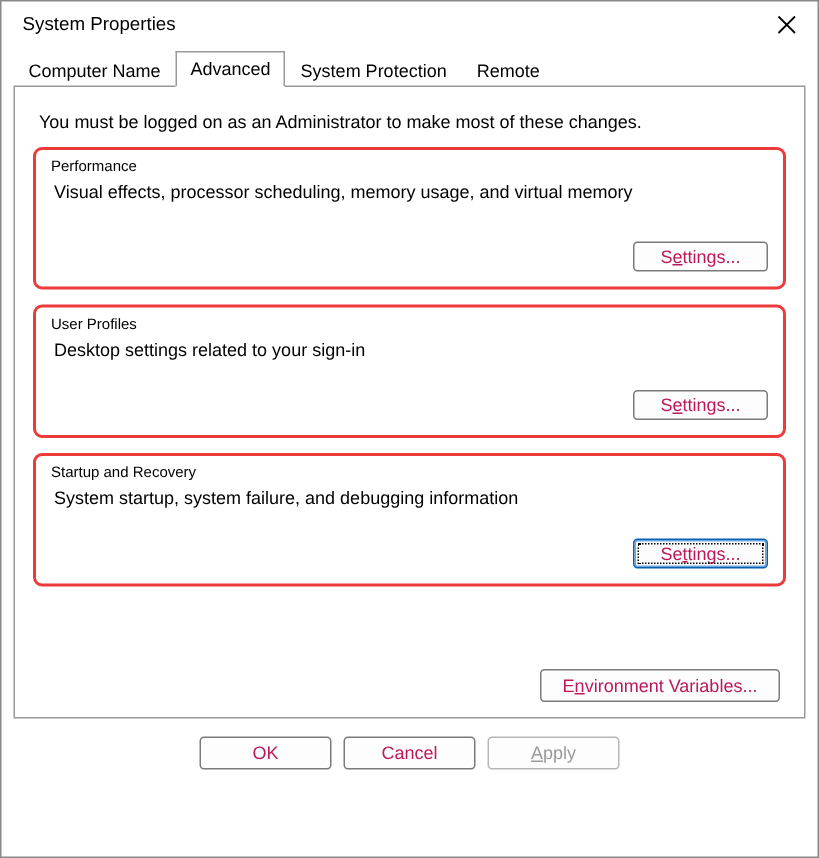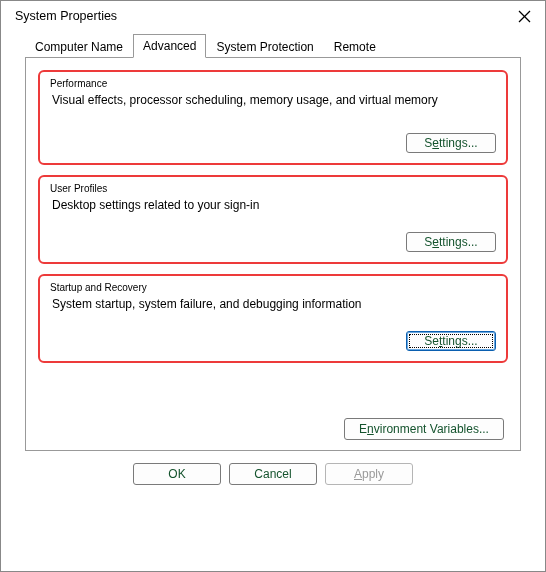--- a/index.html
+++ b/index.html
@@ -24,21 +24,21 @@
   .titlebar .title {
     font-size: 12.5px;
   }
   .close-x {
     width: 14px; height: 14px;
     display: flex; align-items: center; justify-content: center;
     cursor: default;
   }
   .close-x svg { display: block; }
   .inner {
-    padding: 0 24px;
+    padding: 0 8px;
   }
   .tabs-row {
     display: flex;
     align-items: flex-end;
     position: relative;
     margin-top: 4px;
   }
   .tab {
     padding: 4px 9px 4px 9px;
     font-size: 12px;
@@ -86,21 +86,21 @@
   }
   .gb-btn-row.tight { margin-top: 20px; }
   button.win {
     font: inherit;
     background: #fdfdfd;
     border: 1px solid #7a7a7a;
     border-radius: 3px;
     padding: 2px 0;
     min-width: 90px;
     cursor: default;
-    color: #14532d;
+    color: #be185d;
   }
   button.win:disabled {
     color: #9a9a9a;
     border-color: #b5b5b5;
   }
   button.win.focused {
     outline: 1px dotted #000;
     outline-offset: -4px;
     border-color: #0a5fb0;
     box-shadow: 0 0 0 1px #6aa7df inset;
@@ -142,20 +142,21 @@
 
 <div class="inner">
   <div class="tabs-row">
     <div class="tab">Computer Name</div>
     <div class="tab active">Advanced</div>
     <div class="tab">System Protection</div>
     <div class="tab">Remote</div>
   </div>
 
   <div class="tab-content">
+    <div class="intro">You must be logged on as an Administrator to make most of these changes.</div>
 
     <div class="groupbox">
       <div class="gb-title">Performance</div>
       <div class="gb-desc">Visual effects, processor scheduling, memory usage, and virtual memory</div>
       <div class="gb-btn-row">
         <button class="win"><span>S</span><span class="und">e</span><span>ttings...</span></button>
       </div>
     </div>
 
     <div class="groupbox">

